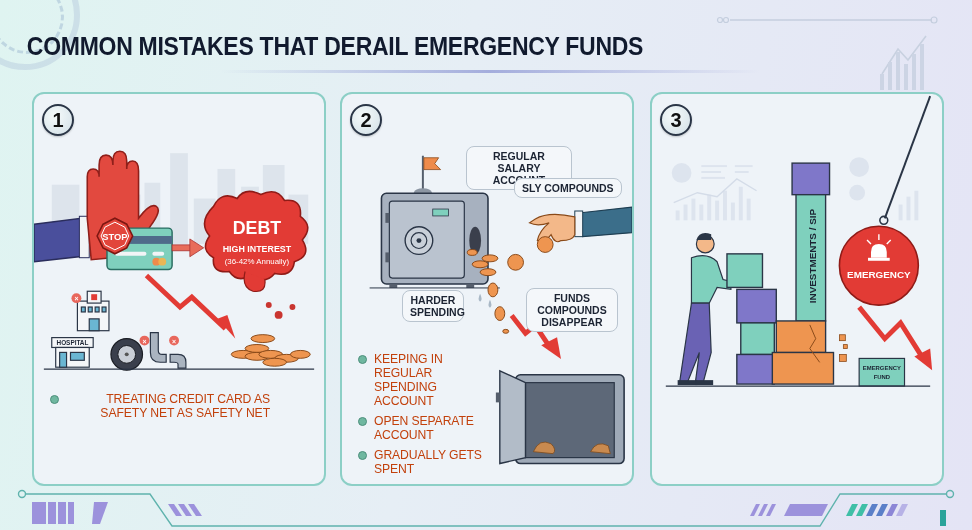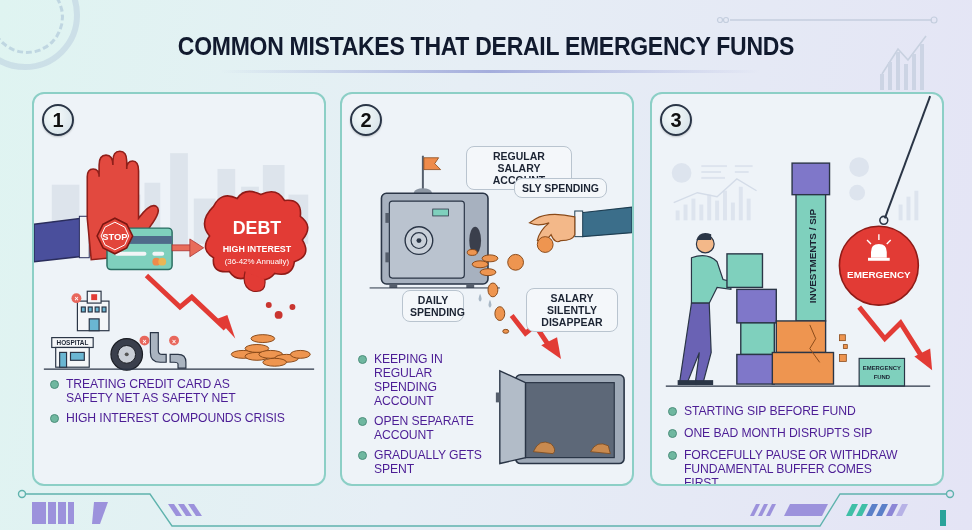--- a/index.html
+++ b/index.html
@@ -11,21 +11,21 @@
     color: #142033;
   }
   .deco-circle {
     position: absolute; left: -30px; top: -40px; width: 110px; height: 110px;
     border-radius: 50%; border: 6px solid rgba(190,210,225,0.6);
   }
   .deco-circle2 {
     position: absolute; left: -10px; top: -20px; width: 74px; height: 74px;
     border-radius: 50%; border: 3px dashed rgba(170,195,215,0.6);
   }
-  .title-wrap { position: absolute; top: 32px; left: 0; width: 100%; text-align: center; }
+  .title-wrap { position: absolute; top: 32px; left: 0; width: 100%; text-align: left; }
   .title {
     font-family: "Liberation Sans", sans-serif; font-weight: 700;
     font-size: 25px; letter-spacing: -0.3px; color: #111a2e;
     transform: scaleX(0.92);
     display: inline-block;
   }
   .title-underline {
     position: absolute; top: 70px; left: 220px; width: 540px; height: 3px;
     background: linear-gradient(90deg, rgba(120,130,200,0) 0%, rgba(110,120,200,0.55) 50%, rgba(120,130,200,0) 100%);
     border-radius: 2px;
@@ -46,28 +46,28 @@
     position: absolute; left: 8px; top: 10px; width: 32px; height: 32px; border-radius: 50%;
     background: radial-gradient(circle at 40% 35%, #f6fbfb 0%, #d8e4ea 80%);
     border: 2px solid #2a3546;
     font-weight: 700; font-size: 20px; line-height: 28px; text-align: center; color: #111;
     box-shadow: 0 1px 2px rgba(0,0,0,0.2);
   }
   .illus { position: absolute; left: 0; top: 0; width: 100%; height: 285px; }
   .bullets { position: absolute; left: 16px; list-style: none; }
   .bullets li {
     position: relative; padding-left: 16px; font-size: 12.2px; font-weight: 400;
-    line-height: 14px; color: #4c1d95; margin-bottom: 6px; text-transform: uppercase;
+    line-height: 14px; color: #c2410c; margin-bottom: 6px; text-transform: uppercase;
     letter-spacing: -0.1px;
   }
   .bullets li::before {
     content: ""; position: absolute; left: 0; top: 3px; width: 7px; height: 7px; border-radius: 50%;
     background: #6fb7a0; border: 1px solid #4d8f7c;
   }
-  #card1 .bullets { top: 283px; }
+  #card1 .bullets { top: 298px; text-align: right; }
   #card2 .bullets { top: 258px; width: 140px; }
   #card3 .bullets { top: 310px; }
   #card3 .bullets li { margin-bottom: 8px; }
 
   .bubble {
     position: absolute; background: #f4f7fa; border: 1.5px solid #b9c4cf; border-radius: 8px;
     font-size: 10.5px; font-weight: 700; color: #1c2433; text-align: center; line-height: 12px;
     padding: 3px 7px;
   }
   .footer { position: absolute; left: 0; bottom: 0; width: 100%; height: 44px; }
@@ -202,21 +202,20 @@
       <path d="M118 240 L126 240 L126 258 Q126 262 130 262 L134 262 L134 270 L128 270 Q118 270 118 260 Z"></path>
       <path d="M138 262 L146 262 Q154 262 154 270 L154 276 L146 276 L146 272 Q146 270 142 270 L138 270 Z"></path>
       <circle cx="142" cy="248" r="5" fill="#e8675c" stroke="none"></circle>
       <text x="142" y="251" text-anchor="middle" font-size="7" fill="#fff" font-weight="700" stroke="none">×</text>
     </g>
     <line x1="10" y1="277" x2="284" y2="277" stroke="#2a3546" stroke-width="1.2"></line>
   </svg>
   <div class="num-badge">1</div>
   <ul class="bullets">
     <li style="width:220px;">TREATING CREDIT CARD AS SAFETY NET AS SAFETY NET</li>
-    <li>HIGH INTEREST COMPOUNDS CRISIS</li>
   </ul>
 </section>
 
 <section class="card" id="card2">
   <svg class="illus" viewBox="0 0 294 380" style="height:380px;">
 
     <g>
       <line x1="82" y1="60" x2="82" y2="96" stroke="#555e6c" stroke-width="2"></line>
       <path d="M83 62 L98 62 L94 68 L100 74 L83 74 Z" fill="#ee8b4b" stroke="#8a4a19" stroke-width="0.8"></path>
       <ellipse cx="82" cy="97" rx="9" ry="4" fill="#8c96a3"></ellipse>
@@ -269,23 +268,23 @@
       <rect x="176" y="282" width="110" height="90" rx="5" fill="#9ea9b7" stroke="#2a3546" stroke-width="1.6"></rect>
       <rect x="186" y="290" width="90" height="76" fill="#5d6878" stroke="#2a3546" stroke-width="1.2"></rect>
       <path d="M186 290 L160 278 L160 372 L186 366 Z" fill="#b2bcc8" stroke="#2a3546" stroke-width="1.4"></path>
       <rect x="156" y="300" width="4" height="10" fill="#555e6c"></rect>
       <path d="M194 360 Q200 346 212 352 Q218 358 214 362 Z" fill="#c98a4f" stroke="#7a4a1f" stroke-width="0.8"></path>
       <path d="M252 360 Q258 348 270 354 L272 362 Z" fill="#c98a4f" stroke="#7a4a1f" stroke-width="0.8"></path>
     </g>
   </svg>
   <div class="num-badge">2</div>
   <div class="bubble" style="left:124px; top:52px; width:106px;">REGULAR SALARY ACCOUNT</div>
-  <div class="bubble" style="left:172px; top:84px;">SLY SPENDING</div>
-  <div class="bubble" style="left:60px; top:196px; width:62px;">DAILY SPENDING</div>
-  <div class="bubble" style="left:184px; top:194px; width:92px;">SALARY SILENTLY DISAPPEAR</div>
+  <div class="bubble" style="left:172px; top:84px;">SLY COMPOUNDS</div>
+  <div class="bubble" style="left:60px; top:196px; width:62px;">HARDER SPENDING</div>
+  <div class="bubble" style="left:184px; top:194px; width:92px;">FUNDS COMPOUNDS DISAPPEAR</div>
   <ul class="bullets">
     <li>KEEPING IN REGULAR SPENDING ACCOUNT</li>
     <li>OPEN SEPARATE ACCOUNT</li>
     <li>GRADUALLY GETS SPENT</li>
     <li>HARDER TO ACCESS</li>
   </ul>
 </section>
 
 <section class="card" id="card3">
   <svg class="illus" viewBox="0 0 294 300" style="height:300px;">
@@ -361,25 +360,20 @@
     </g>
 
     <g>
       <rect x="210" y="266" width="46" height="28" fill="#7fd0bd" stroke="#2a3546" stroke-width="1.2"></rect>
       <text x="233" y="278" text-anchor="middle" font-family="Liberation Sans, sans-serif" font-size="6" font-weight="700" fill="#1c2433">EMERGENCY</text>
       <text x="233" y="287" text-anchor="middle" font-family="Liberation Sans, sans-serif" font-size="6" font-weight="700" fill="#1c2433">FUND</text>
     </g>
     <line x1="14" y1="294" x2="282" y2="294" stroke="#2a3546" stroke-width="1.2"></line>
   </svg>
   <div class="num-badge">3</div>
-  <ul class="bullets">
-    <li>STARTING SIP BEFORE FUND</li>
-    <li>ONE BAD MONTH DISRUPTS SIP</li>
-    <li style="width:230px;">FORCEFULLY PAUSE OR WITHDRAW FUNDAMENTAL BUFFER COMES FIRST</li>
-  </ul>
 </section>
 
 <svg class="footer" viewBox="0 0 972 44">
   <circle cx="22" cy="8" r="3.5" fill="none" stroke="#5fb3ad" stroke-width="1.4"></circle>
   <polyline points="26,8 150,8 172,40 820,40 840,8 946,8" fill="none" stroke="#5fb3ad" stroke-width="1.4"></polyline>
   <circle cx="950" cy="8" r="3.5" fill="none" stroke="#5fb3ad" stroke-width="1.4"></circle>
   <g fill="#9c92dc">
     <rect x="32" y="16" width="14" height="22"></rect>
     <rect x="48" y="16" width="8" height="22"></rect>
     <rect x="58" y="16" width="8" height="22"></rect>

